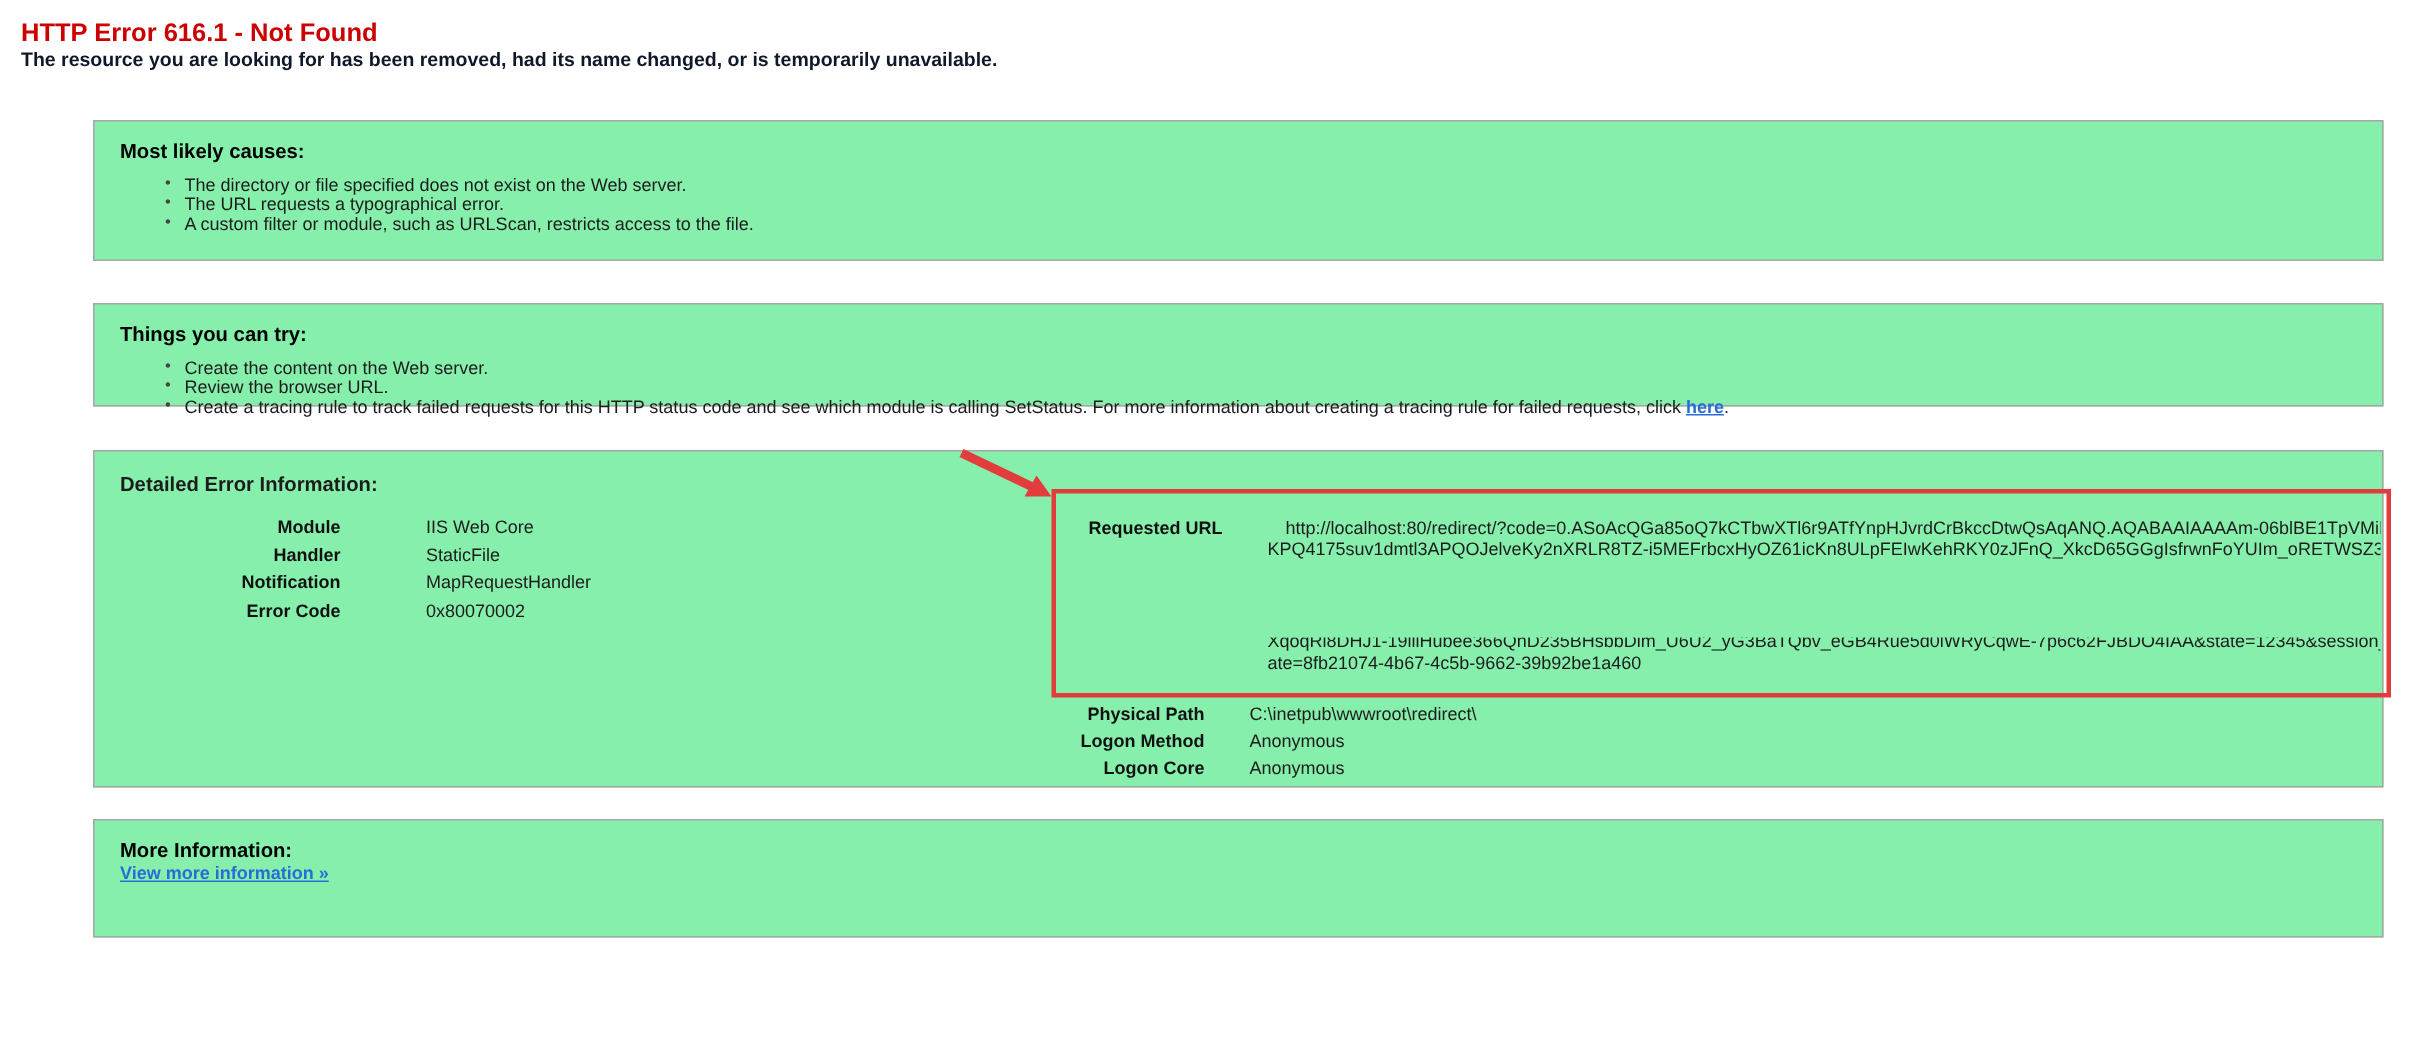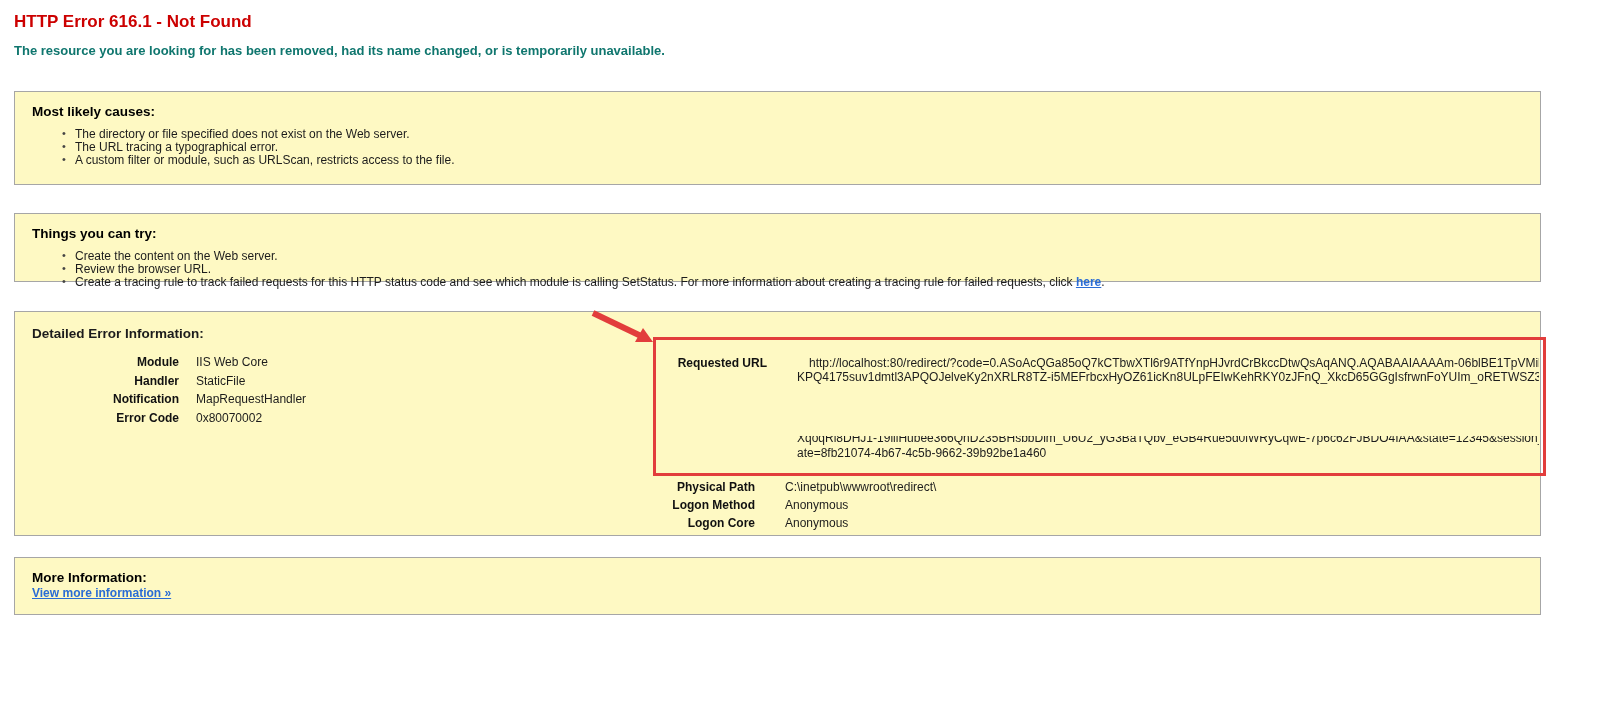--- a/index.html
+++ b/index.html
@@ -3,45 +3,45 @@
 <meta charset="utf-8">
 <style>
   * { margin:0; padding:0; box-sizing:border-box; }
   html,body { background:#fff; }
   body {
     width:1620px; height:705px; overflow:hidden; position:relative;
     font-family:"Liberation Sans", sans-serif; color:#1c1c1c;
   }
   .page { padding:12px 0 0 14px; }
   .err-title { font-size:17px; font-weight:bold; color:#cc0000; letter-spacing:0; }
-  .err-subtitle { margin-top:11px; font-size:13px; font-weight:bold; color:#0f766e; }
+  .err-subtitle { font-size:13px; font-weight:bold; color:#0f172a; }
 
   .box {
-    width:1527px; border:1px solid #a6a6a6; background:#fef9c3; position:relative;
+    width:1527px; border:1px solid #a6a6a6; background:#86efac; position:relative;margin-left:48px;
   }
   .box h2 { font-size:13.5px; font-weight:bold; color:#000; }
 
   .box-causes { margin-top:33px; height:94px; padding:12px 0 0 17px; }
   .box-try    { margin-top:28px; height:69px; padding:12px 0 0 17px; }
   .box-detail { margin-top:29px; height:225px; }
-  .box-more   { margin-top:21px; height:58px; padding:12px 0 0 17px; }
+  .box-more   { margin-top:21px; height:79px; padding:12px 0 0 17px; }
 
   ul.plain { list-style:none; margin-top:9px; padding-left:30px; }
   ul.plain li {
     position:relative; padding-left:13px; font-size:12px; line-height:13px; color:#1c1c1c;
   }
   ul.plain li .bullet { position:absolute; left:0; top:-1px; color:#444; font-size:11px; }
 
   a.lnk { color:#2a6cd5; font-weight:bold; text-decoration:underline; cursor:pointer; }
   a.lnk-inline { color:#2a6cd5; font-weight:bold; text-decoration:underline; cursor:pointer; }
 
   
   .deh { position:absolute; left:17px; top:14px; font-size:13.5px; font-weight:bold; }
   .left-table { position:absolute; left:18px; top:43px; }
-  .drow { display:flex; height:18.5px; font-size:12px; align-items:flex-start; }
+  .drow { display:flex; height:18.5px; font-size:12px; align-items:flex-start;gap:40px; }
   .dlbl { width:146px; text-align:right; font-weight:bold; color:#111; }
   .dval { margin-left:17px; color:#1c1c1c; white-space:pre; }
 
   .right-table { position:absolute; left:630px; top:44px; width:890px; }
   .rrow { position:absolute; display:flex; font-size:12px; }
   .rlbl { width:110px; text-align:right; font-weight:bold; color:#111; flex:0 0 auto; }
   .rval { margin-left:30px; color:#1c1c1c; }
   .url-block { width:742px; font-size:12px; line-height:14px; }
   .url-line { white-space:nowrap; overflow:hidden; }
   .url-line.indent { padding-left:12px; }
@@ -69,21 +69,21 @@
 
 <div class="page">
 
   <div class="err-title">HTTP Error 616.1 - Not Found</div>
   <div class="err-subtitle">The resource you are looking for has been removed, had its name changed, or is temporarily unavailable.</div>
 
   <div class="box box-causes">
     <h2>Most likely causes:</h2>
     <ul class="plain">
       <li><span class="bullet">•</span><span>The directory or file specified does not exist on the Web server.</span></li>
-      <li><span class="bullet">•</span><span>The URL tracing a typographical error.</span></li>
+      <li><span class="bullet">•</span><span>The URL requests a typographical error.</span></li>
       <li><span class="bullet">•</span><span>A custom filter or module, such as URLScan, restricts access to the file.</span></li>
     </ul>
   </div>
 
   <div class="box box-try">
     <h2>Things you can try:</h2>
     <ul class="plain">
       <li><span class="bullet">•</span><span>Create the content on the Web server.</span></li>
       <li><span class="bullet">•</span><span>Review the browser URL.</span></li>
       <li><span class="bullet">•</span><span>Create a tracing rule to track failed requests for this HTTP status code and see which module is calling SetStatus. For more information about creating a tracing rule for failed requests, click </span><a class="lnk-inline">here</a><span>.</span></li>

